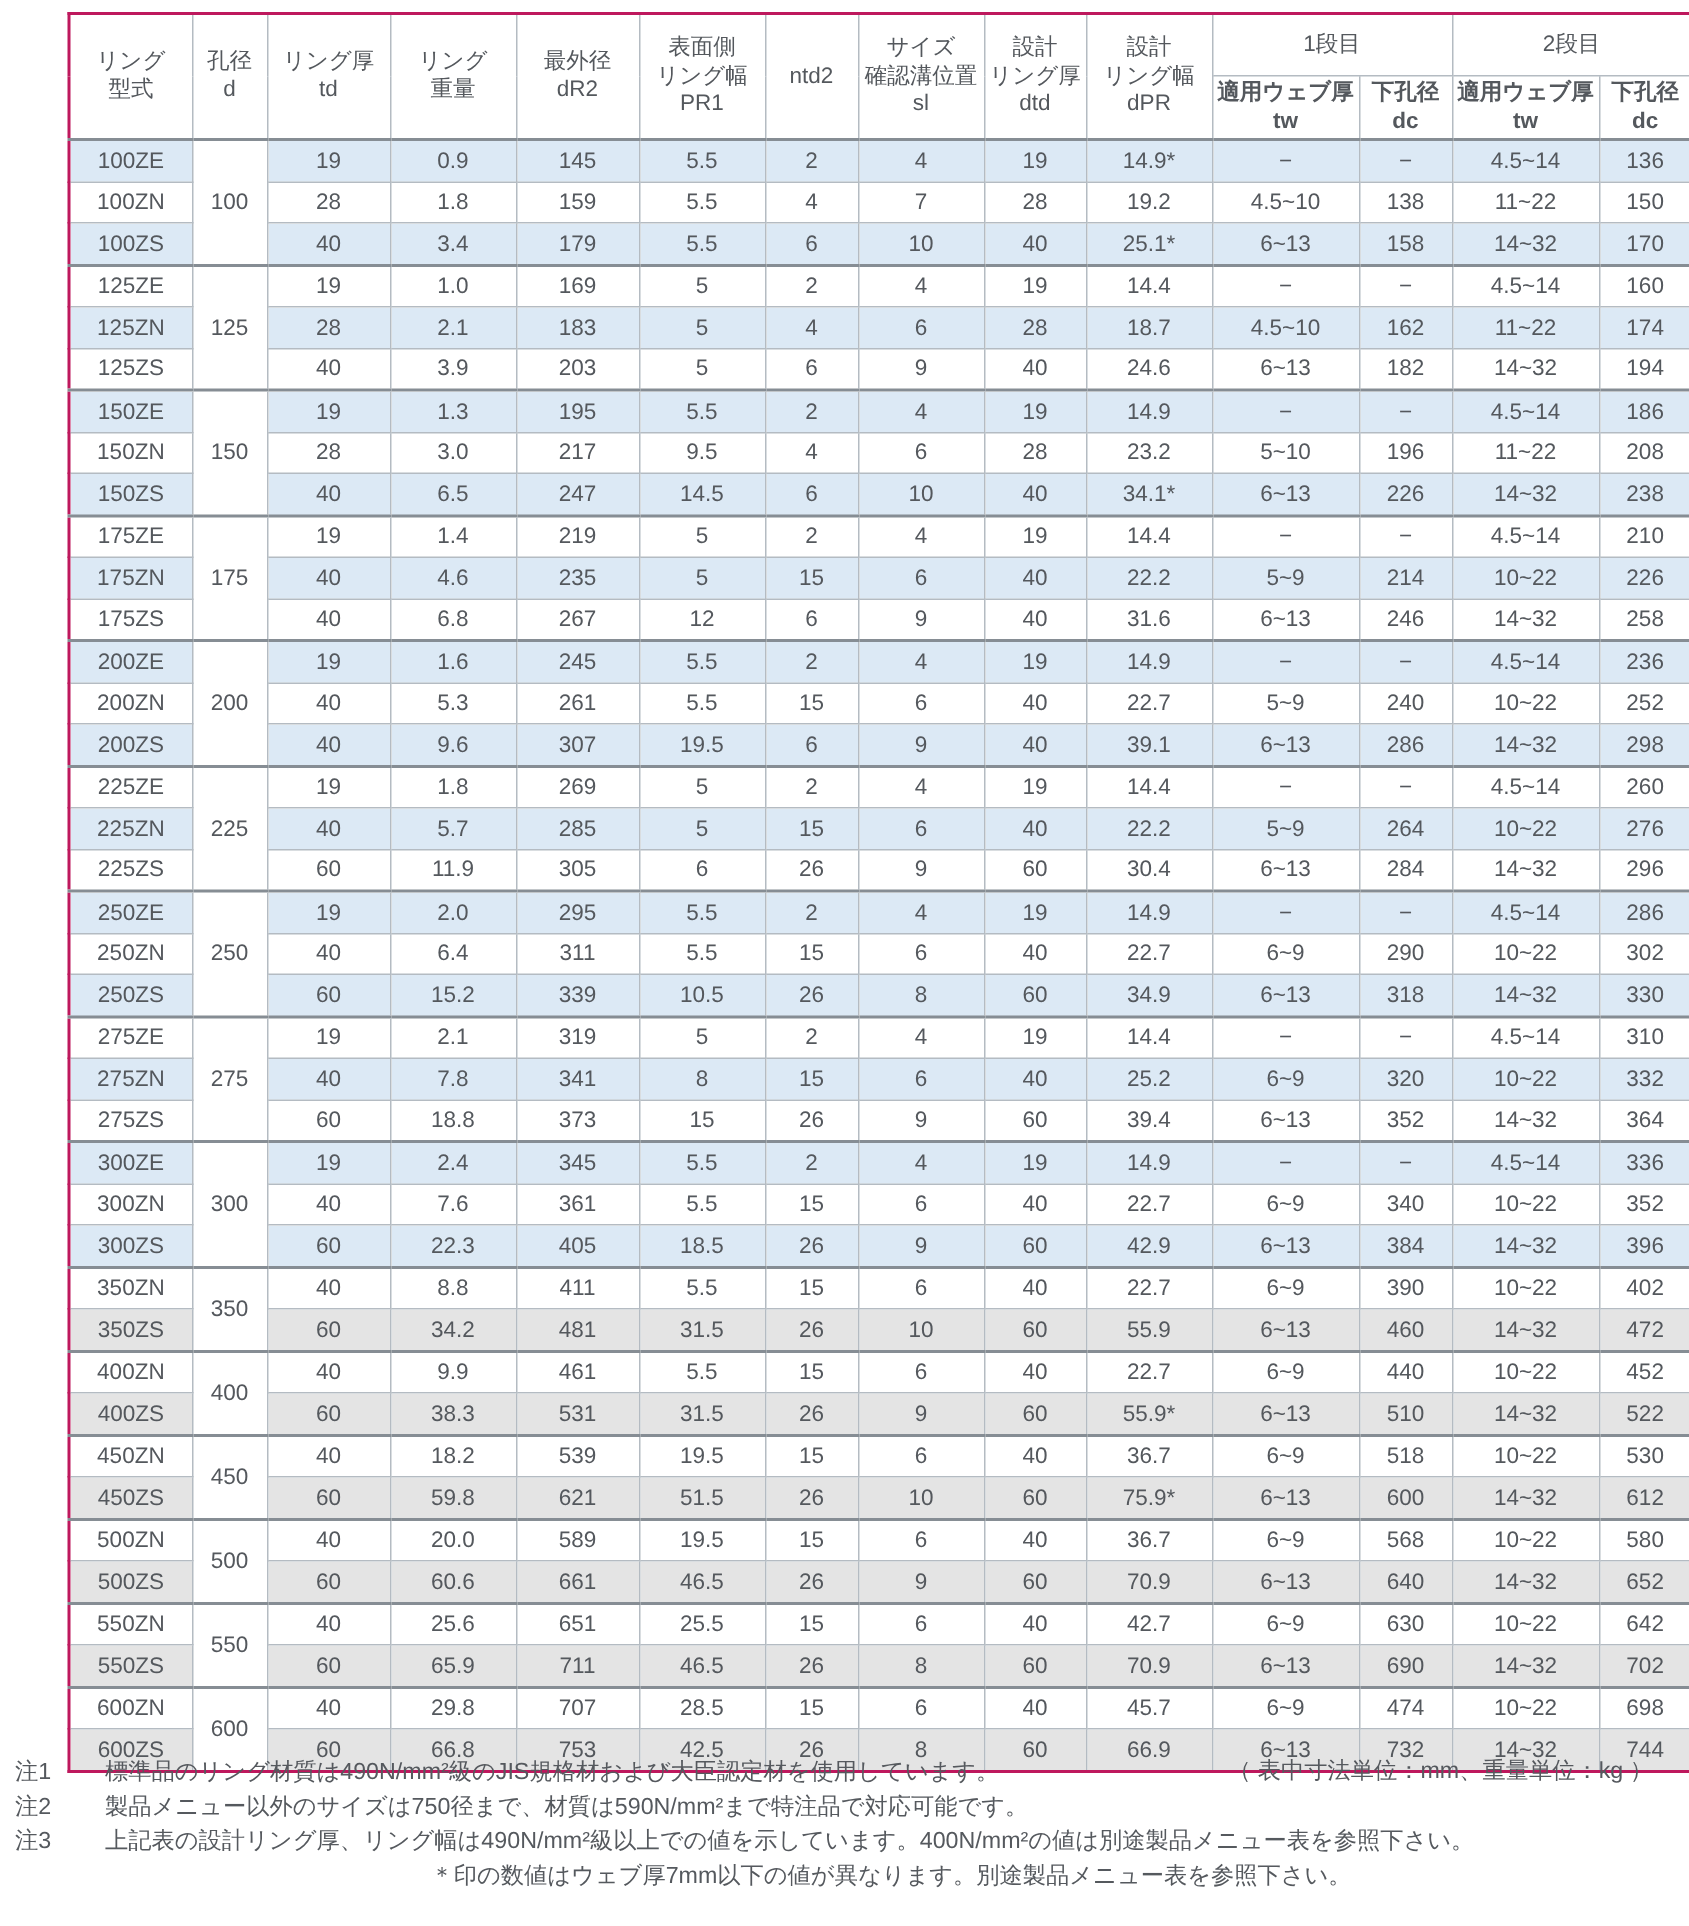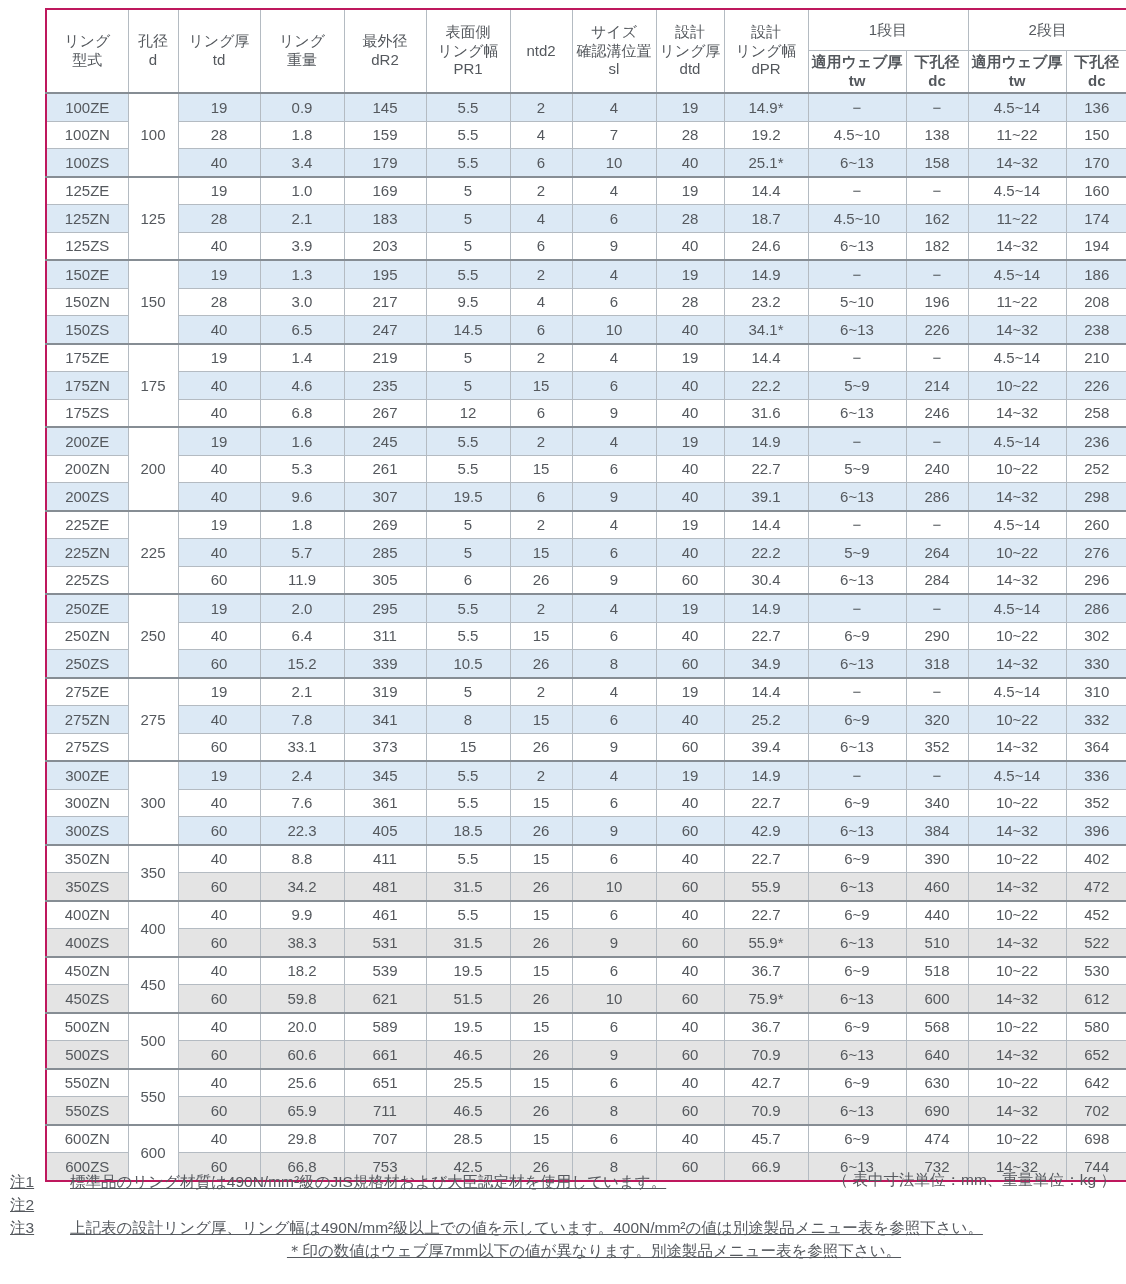--- a/index.html
+++ b/index.html
@@ -38,24 +38,24 @@
   tr.shade-blue td{background:#dce9f5;}
   tr.shade-gray td{background:#e4e4e4;}
   td.col-d{background:#ffffff !important;}
   tr.group-start td{border-top:2px solid #868d94;}
 
   .notes{
     position:absolute;left:10px;top:1170px;width:1108px;
     font-size:15.5px;color:#55595e;
   }
   .units-note{
-    position:absolute;right:2px;top:0;
+    position:absolute;right:16px;top:0;
     font-size:15.5px;white-space:nowrap;
   }
-  .note-line{display:flex;line-height:23px;text-decoration:underline;}
+  .note-line{display:flex;line-height:23px;}
   .note-label{flex:none;width:36px;}
   .note-text{white-space:pre-wrap;margin-left:24px;}
   .note-cont{padding-left:36px;justify-content:center;}
 </style>
 </head>
 <body>
 
 <div class="page">
 
   <table class="spec">
@@ -464,21 +464,21 @@
           <td>40</td>
           <td>25.2</td>
           <td>6~9</td>
           <td>320</td>
           <td>10~22</td>
           <td>332</td>
         </tr>
         <tr>
           <td>275ZS</td>
           <td>60</td>
-          <td>33.1</td>
+          <td>18.8</td>
           <td>373</td>
           <td>15</td>
           <td>26</td>
           <td>9</td>
           <td>60</td>
           <td>39.4</td>
           <td>6~13</td>
           <td>352</td>
           <td>14~32</td>
           <td>364</td>
@@ -719,20 +719,21 @@
   </table>
 
   <div class="notes">
     <div class="units-note">（ 表中寸法単位：mm、重量単位：kg ）</div>
     <div class="note-line">
       <span class="note-label">注1</span>
       <span class="note-text">標準品のリング材質は490N/mm²級のJIS規格材および大臣認定材を使用しています。</span>
     </div>
     <div class="note-line">
       <span class="note-label">注2</span>
+      <span class="note-text">製品メニュー以外のサイズは750径まで、材質は590N/mm²まで特注品で対応可能です。</span>
     </div>
     <div class="note-line">
       <span class="note-label">注3</span>
       <span class="note-text">上記表の設計リング厚、リング幅は490N/mm²級以上での値を示しています。400N/mm²の値は別途製品メニュー表を参照下さい。</span>
     </div>
     <div class="note-line note-cont">
       <span class="note-text">＊印の数値はウェブ厚7mm以下の値が異なります。別途製品メニュー表を参照下さい。</span>
     </div>
   </div>
 

